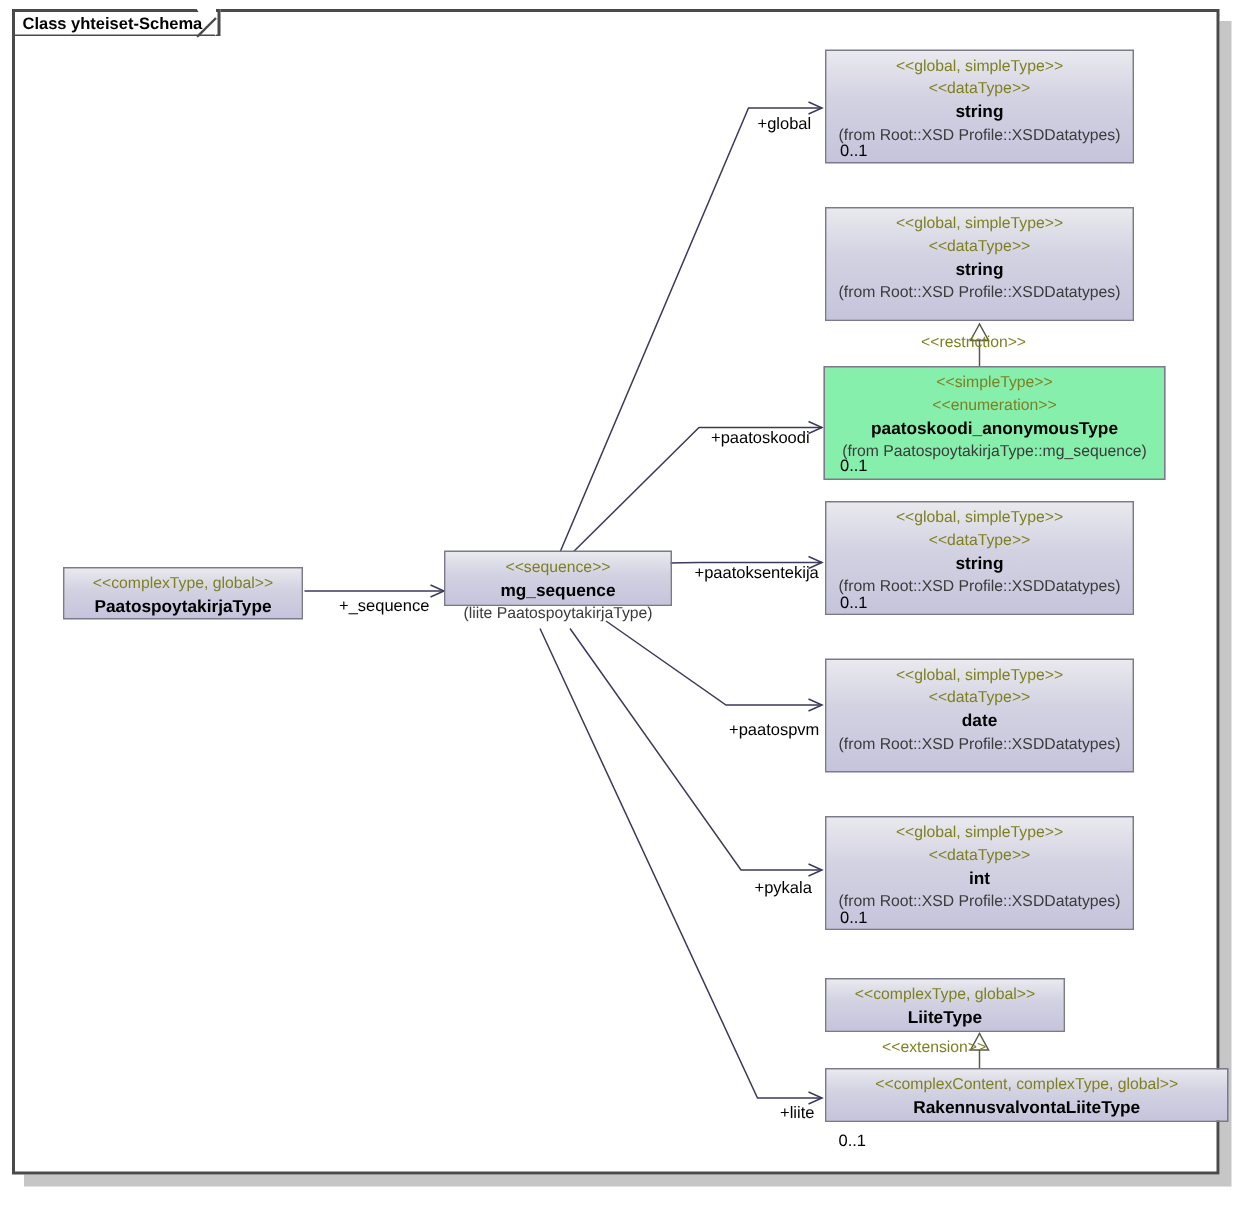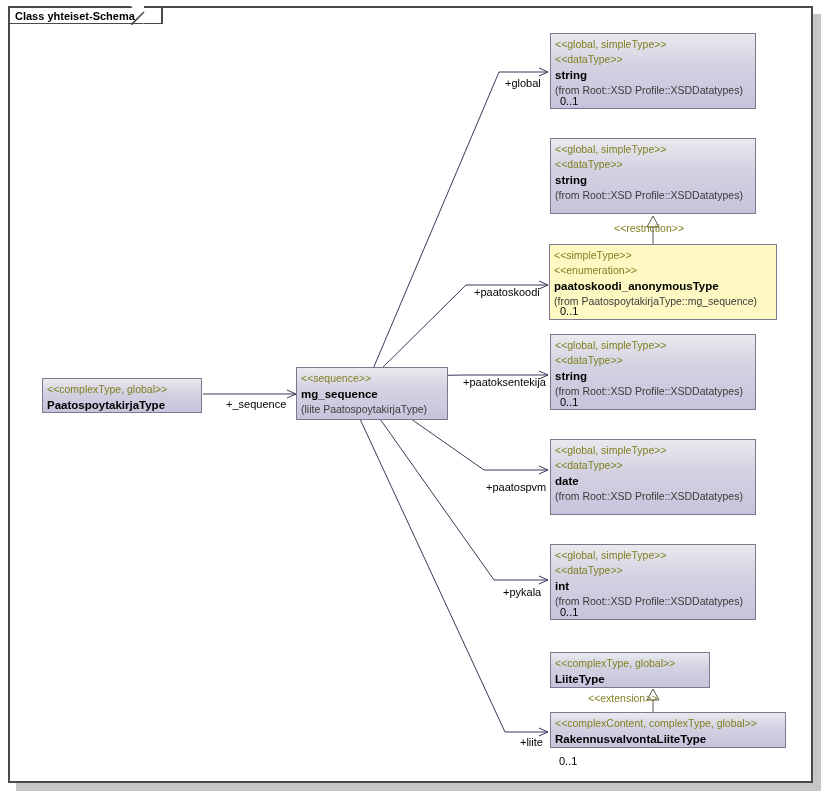--- a/index.html
+++ b/index.html
@@ -29,21 +29,21 @@
     left: 16px; top: 14px;
     width: 805px; height: 777px;
     background: #c6c6c6;
     z-index: 0;
   }
   
   #frame-tab {
     position: absolute;
     left: 8px; top: 6px;
     height: 18px;
-    padding: 1px 26px 1px 5px;
+    padding: 1px 10px 1px 5px;
     border: 2px solid #4a4a4a;
     border-bottom-width: 1px;
     background: #ffffff;
     box-sizing: border-box;
     font-size: 11px;
     font-weight: bold;
     color: #000000;
     line-height: 15px;
     white-space: nowrap;
     z-index: 5;
@@ -64,28 +64,28 @@
     z-index: 2;
     pointer-events: none;
   }
 
   
   .node {
     position: absolute;
     box-sizing: border-box;
     border: 1px solid #7a7a8c;
     z-index: 3;
-    text-align: left;
+    text-align: center;
     padding: 3px 4px 4px 4px;
   }
   .node.lav {
     background: linear-gradient(to bottom, #e9e9ee 0%, #d3d2e2 42%, #c6c4dc 100%);
   }
   .node.pink {
-    background: #fef9c3;
+    background: #86efac;
   }
   .stereo {
     font-size: 10.5px;
     color: #7f7f20;
     line-height: 15px;
     white-space: nowrap;
   }
   .tname {
     font-size: 11.5px;
     font-weight: bold;
@@ -179,21 +179,21 @@
 
       <path d="M653,712 L653,689" marker-end="url(#hollowtri)"></path>
     </g>
   </svg>
 
   <div class="node lav" style="left:42px; top:378px; width:160px; height:35px;">
     <div class="stereo">&lt;&lt;complexType, global&gt;&gt;</div>
     <div class="tname">PaatospoytakirjaType</div>
   </div>
 
-  <div class="node lav" style="left:296px; top:367px; width:152px; height:53px;">
+  <div class="node lav" style="left:296px; top:367px; width:152px; height:37px;">
     <div class="stereo">&lt;&lt;sequence&gt;&gt;</div>
     <div class="tname">mg_sequence</div>
     <div class="from">(liite PaatospoytakirjaType)</div>
   </div>
 
   <div class="node lav" style="left:550px; top:33px; width:206px; height:76px;">
     <div class="stereo">&lt;&lt;global, simpleType&gt;&gt;</div>
     <div class="stereo">&lt;&lt;dataType&gt;&gt;</div>
     <div class="tname">string</div>
     <div class="from">(from Root::XSD Profile::XSDDatatypes)</div>
@@ -232,21 +232,21 @@
     <div class="stereo">&lt;&lt;dataType&gt;&gt;</div>
     <div class="tname">int</div>
     <div class="from">(from Root::XSD Profile::XSDDatatypes)</div>
   </div>
 
   <div class="node lav" style="left:550px; top:652px; width:160px; height:36px;">
     <div class="stereo">&lt;&lt;complexType, global&gt;&gt;</div>
     <div class="tname">LiiteType</div>
   </div>
 
-  <div class="node lav" style="left:550px; top:712px; width:236px; height:36px;">
+  <div class="node lav" style="left:550px; top:712px; width:269px; height:36px;">
     <div class="stereo">&lt;&lt;complexContent, complexType, global&gt;&gt;</div>
     <div class="tname">RakennusvalvontaLiiteType</div>
   </div>
 
   <div class="elabel" style="left:226px; top:398px;">+_sequence</div>
 
   <div class="elabel" style="left:505px; top:77px;">+global</div>
   <div class="mult" style="left:524px; top:95px;">0..1</div>
 
   <div class="elabel" style="left:474px; top:286px;">+paatoskoodi</div>

